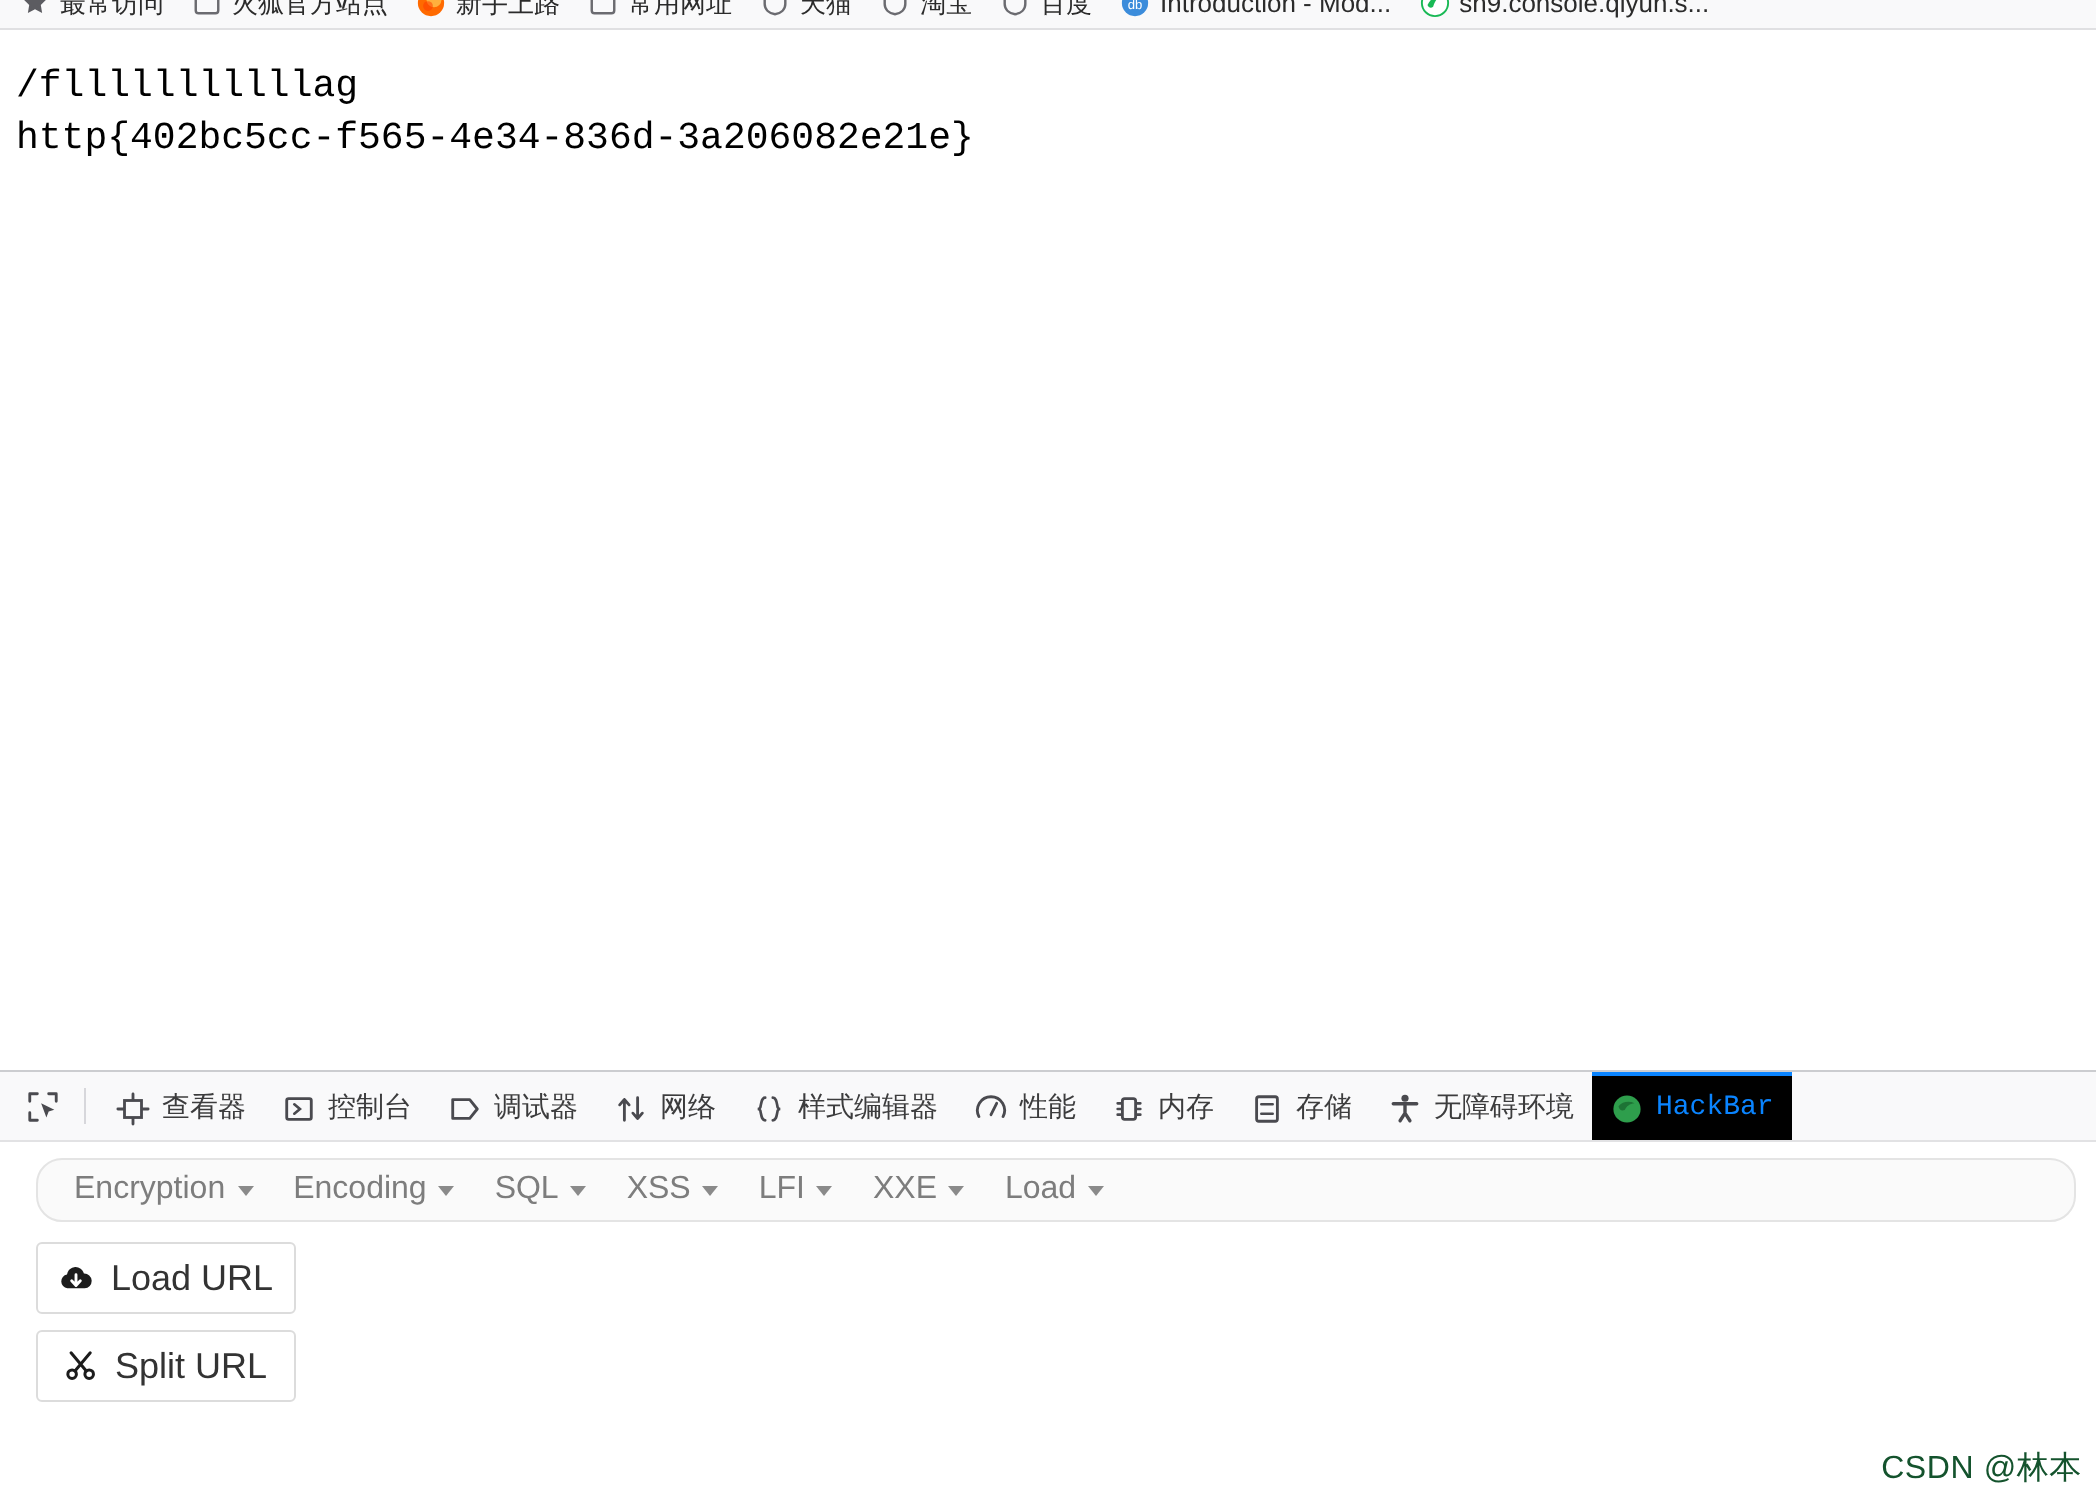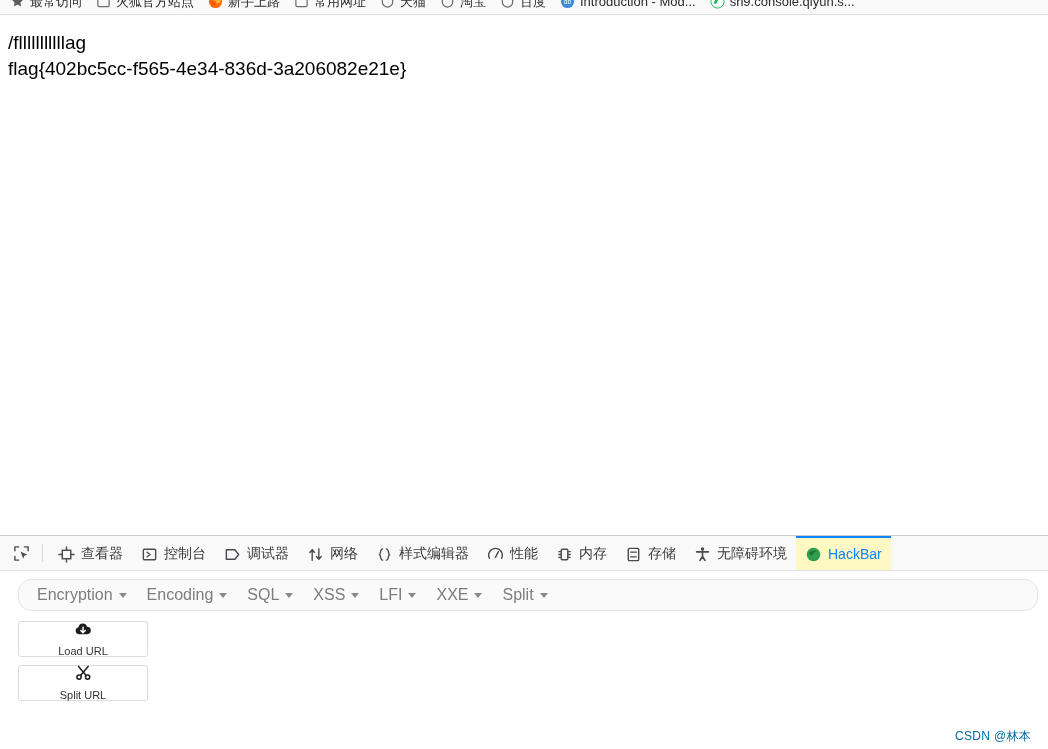--- a/index.html
+++ b/index.html
@@ -32,21 +32,21 @@
   .bm .bm-label { line-height:15px; }
   .bm-ico { width:15px; height:15px; flex:0 0 15px; display:block; position:relative; }
 
   
   .page {
     position:absolute; top:16px; left:0; width:1048px; height:519px;
     background:#ffffff;
     padding:14px 0 0 8px;
   }
   .page-line {
-    font-family:Liberation Sans, sans-serif;
+    font-family:Liberation Mono, monospace;
     font-size:19px;
     color:#000;
     line-height:26px;
     letter-spacing:0px;
     white-space:pre;
   }
 
   
   .devtools {
     position:absolute; left:0; top:535px; width:1048px; height:214px;
@@ -71,21 +71,22 @@
     display:flex; align-items:center; gap:6px;
     height:34px; padding:0 9px;
     font-size:14px; color:#3c3c3d;
     border-top:2px solid transparent;
     cursor:default;
   }
   .dt-tab .dt-ico { width:17px; height:17px; flex:0 0 17px; display:block; }
   .dt-tab.active {
     color:#0a84ff;
     border-top:2px solid #0a84ff;
-    background:#fef9c3;
+    background:#000000;
+    font-family:Liberation Mono, monospace;
   }
 
   
   .hb { width:1048px; height:178px; background:#ffffff; }
   .hb-menubar {
     margin:8px 10px 0 18px;
     height:32px;
     background:#fafafa;
     border:1px solid #e4e4e4;
     border-radius:13px;
@@ -104,23 +105,22 @@
   }
 
   .hb-body { display:flex; margin:10px 12px 0 18px; gap:12px; }
   .hb-buttons { display:flex; flex-direction:column; gap:8px; width:130px; flex:0 0 130px; }
   .hb-btn {
     height:36px; width:130px;
     background:#fff;
     border:1px solid #dcdcdc;
     border-radius:3px;
     display:flex; align-items:center; justify-content:center; gap:8px;
-    font-size:11px; color:#333;
+    font-size:18px; color:#333;
     cursor:default;
-    flex-direction:column;
   }
   .hb-btn svg { display:block; }
 
   .hb-urlwrap { flex:1 1 auto; position:relative; }
   .hb-url {
     width:100%; height:84px;
     border:1px solid #d6d6d6;
     border-radius:4px;
     background:#fff;
     padding:8px 10px;
@@ -132,22 +132,22 @@
     word-break:break-all;
     white-space:normal;
   }
   .sel { background:#b6b6b6; color:#ffffff; }
   .grip {
     position:absolute; right:3px; bottom:3px; width:12px; height:12px;
     pointer-events:none;
   }
 
   .watermark {
-    position:absolute; right:10px; bottom:4px;
-    font-size:12px; color:#0369a1;
+    position:absolute; right:0; bottom:4px;
+    font-size:16px; color:#14532d;
     letter-spacing:0.3px;
   }
 </style>
 </head>
 <body>
 
 <div id="app">
 
   <div class="bookmarkbar">
 
@@ -232,21 +232,21 @@
           <circle cx="8" cy="8" r="7" fill="#ffffff" stroke="#19b955" stroke-width="1"></circle>
           <path d="M4 9c2-4 5-5 8-5-3 1-4 3-5 6-1.3 1-2.4.4-3-1z" fill="#19b955"></path>
         </svg>
       </span>
       <span class="bm-label">sh9.console.qiyun.s...</span>
     </div>
   </div>
 
   <div class="page">
     <div class="page-line">/flllllllllllag</div>
-    <div class="page-line">flag{402bc5cc-f565-4e34-836d-3a206082e21e}</div>
+    <div class="page-line">http{402bc5cc-f565-4e34-836d-3a206082e21e}</div>
   </div>
 
   <div class="devtools">
 
     <div class="dt-toolbar">
 
       <div class="dt-pick">
         <svg width="17" height="17" viewBox="0 0 18 18">
           <path d="M2 2h4M2 2v4M16 2h-4M16 2v4M2 16h4M2 16v-4" stroke="#4a4a4f" stroke-width="1.5" fill="none" stroke-linecap="round"></path>
           <path d="M8 7l7 3.4-3 1-1.2 3.2z" fill="#4a4a4f"></path>
@@ -376,21 +376,21 @@
         </div>
         <div class="hb-menu">
           <span>LFI</span>
           <span class="caret"></span>
         </div>
         <div class="hb-menu">
           <span>XXE</span>
           <span class="caret"></span>
         </div>
         <div class="hb-menu">
-          <span>Split</span>
+          <span>Load</span>
           <span class="caret"></span>
         </div>
       </div>
 
       <div class="hb-body">
 
         <div class="hb-buttons">
           <div class="hb-btn">
             <span>
               <svg width="18" height="15" viewBox="0 0 20 16">

